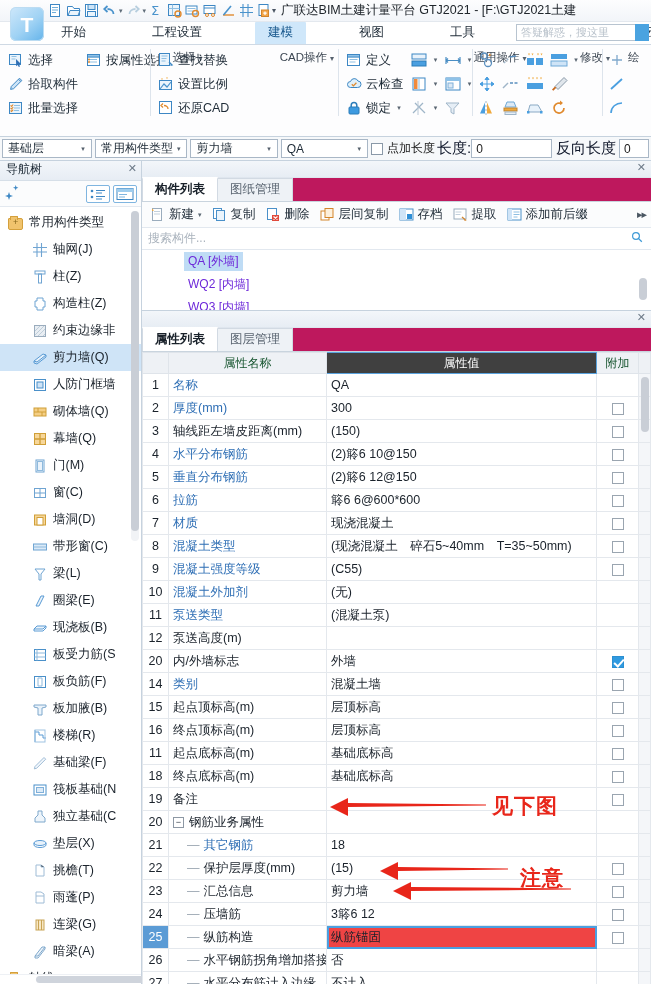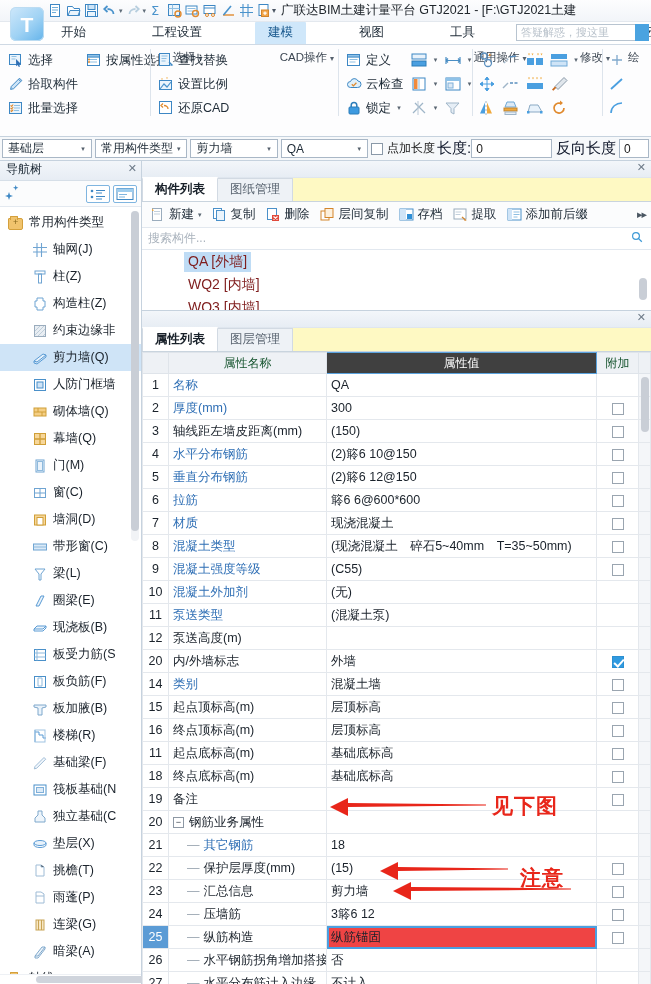--- a/index.html
+++ b/index.html
@@ -204,21 +204,21 @@
 
   .dockpanel { border-bottom:1px solid #c6d2de; display:flex; flex-direction:column; }
   .dock-head {
     height:17px; background:linear-gradient(#f3f6fa,#e7edf4);
     border-bottom:1px solid #dfe6ee; position:relative;
   }
   .dock-x { position:absolute; right:5px; top:0px; font-size:11px; color:#6d7a88; }
 
   .tabstrip {
     height:24px; display:flex; align-items:flex-end;
-    background:#fef9c3; border-bottom:1px solid #c9d4de;
+    background:#be185d; border-bottom:1px solid #c9d4de;
   }
   .ptab {
     padding:3px 12px 4px 12px; font-size:12.5px; color:#5b6672;
     background:#eef2f6; border:1px solid #d2dae3; border-bottom:none;
     margin-right:-1px; line-height:15px;
   }
   .ptab.active {
     background:#fff; color:#1a222b; font-weight:bold;
     border-top:2px solid #fff; position:relative; top:0;
   }
@@ -238,21 +238,21 @@
   .csearch {
     height:22px; display:flex; align-items:center; padding:0 6px;
     border-bottom:1px solid #e2e8ef; background:#fff; position:relative;
   }
   .csearch .ph { font-size:12px; color:#aab3bd; }
   .csearch .mag { position:absolute; right:8px; color:#3e9ad6; font-size:12px; }
 
   .clist { position:relative; background:#fff; flex:1; overflow:hidden; }
   .citem {
     height:23px; display:flex; align-items:center;
-    padding-left:42px; font-size:14px; color:#7f1d1d; white-space:nowrap;
+    padding-left:42px; font-size:12px; color:#6d28d9; white-space:nowrap;
   }
   .citem .chip { padding:1px 4px; }
   .citem.sel .chip { background:#bfdcf5; }
   .clist-thumb {
     position:absolute; right:4px; top:28px; width:8px; height:22px;
     background:#c9ced6; border-radius:4px;
   }
 
   
   .proppanel { flex:1; display:flex; flex-direction:column; min-height:0; }

